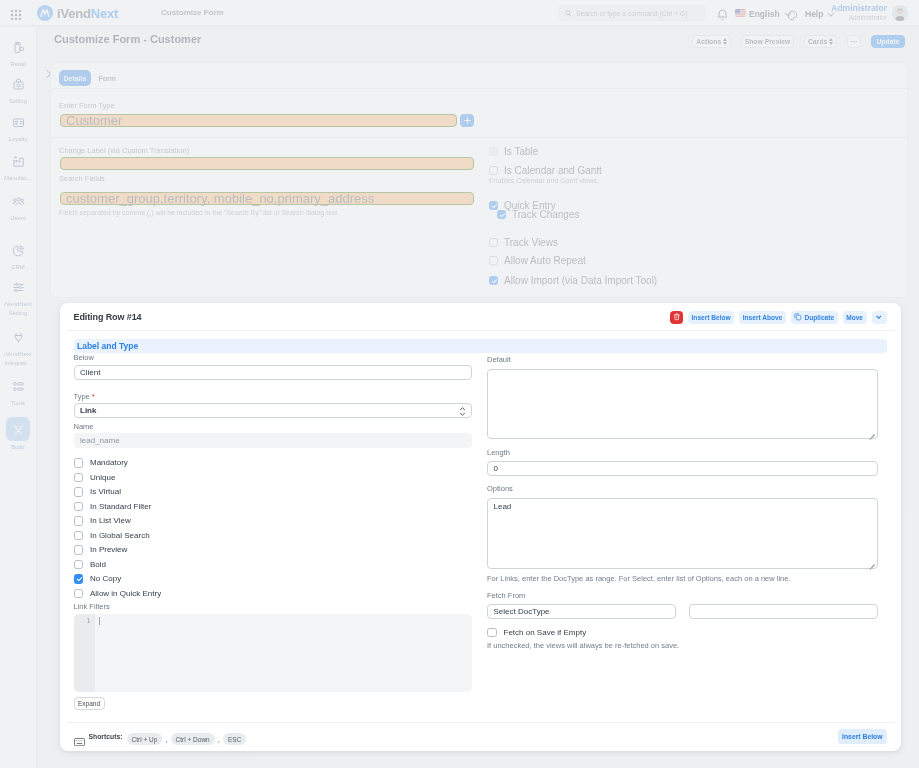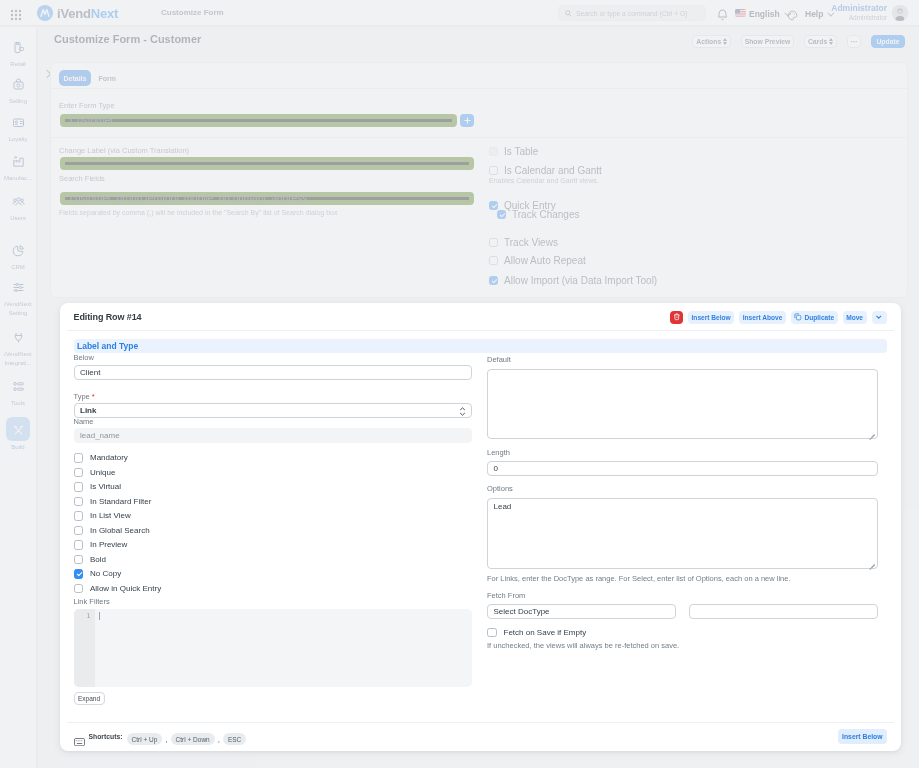--- a/index.html
+++ b/index.html
@@ -56,21 +56,21 @@
   .updown i.d { border-top:3px solid #525a63; }
 
   .collapse-arrow { position:absolute; left:6px; top:44px; width:6px; height:6px; border-top:1.2px solid #74808b; border-right:1.2px solid #74808b; transform:rotate(45deg); }
 
   .card { position:absolute; left:12.5px; right:11px; top:35px; height:235.5px; background:#fff; border:1px solid #e7eaec; border-radius:6px; }
   .tabs { height:26px; border-bottom:1px solid #eaedef; display:flex; align-items:flex-end; padding-left:8px; padding-bottom:2px; gap:3px; }
   .tab-pill { height:16px; padding:0 4.5px; border-radius:5px; display:flex; align-items:center; font-size:7px; font-weight:700; color:#6b7480; }
   .tab-pill.active { background:#3787e8; color:#fff; }
   .card-body { position:relative; height:208px; }
   .fld-label { position:absolute; font-size:7.5px; color:#74808b; }
-  .bg-input { position:absolute; height:13px; background:#000000; border:5px solid #4d7c0f; border-radius:4px; font-size:10px; color:#525d68; display:flex; align-items:center; padding:0 5px; }
+  .bg-input { position:absolute; height:13px; background:#fdba74; border:1px solid #4d7c0f; border-radius:4px; font-size:13px; color:#525d68; display:flex; align-items:center; padding:0 5px; }
   .plus-btn { position:absolute; width:14px; height:13px; background:#328ef4; border-radius:4px; color:#fff; display:flex; align-items:center; justify-content:center; }
   .plus-btn svg { width:7px; height:7px; }
   .card-hr { position:absolute; left:0; right:0; height:1px; background:#eaedef; }
   .bg-help { position:absolute; font-size:7px; color:#8d97a1; }
   .bg-cb-row { position:absolute; display:flex; align-items:center; gap:6px; }
   .cb { width:9px; height:9px; border:1px solid #b6bec6; border-radius:2.5px; background:#fff; flex:none; position:relative; }
   .cb.checked { background:#328ef4; border-color:#328ef4; }
   .cb.checked::after { content:""; position:absolute; left:2px; top:2.4px; width:4px; height:2px; border-left:1.2px solid #fff; border-bottom:1.2px solid #fff; transform:rotate(-45deg); }
   .cb.disabled { background:#f0f2f4; border-color:#dde1e5; }
   .bg-cb-row .cb-lbl { font-size:10px; color:#525d68; white-space:nowrap; }
@@ -402,21 +402,21 @@
               <span>Client</span>
             </div>
           <label class="f-label" style="margin-top:13px"><span>Type</span> <span class="req">*</span></label>
           <div class="f-input f-select" style="margin-top:2.5px">
             <span class="val">Link</span>
             <svg class="sel-arrows" viewBox="0 0 7 9" fill="none" stroke="currentColor" stroke-width="1">
                 <path d="M1.2 3 L3.5 0.8 L5.8 3"></path>
                 <path d="M1.2 6 L3.5 8.2 L5.8 6"></path>
               </svg>
           </div>
-          <label class="f-label" style="">Name</label>
+          <label class="f-label" style="margin-top:5px">Name</label>
           <div class="f-input readonly" style="margin-top:2px">
               <span>lead_name</span>
             </div>
           <div id="modal-checks" style="margin-top:10px">
               <div class="mcb-row">
                 <span class="cb"></span>
                 <span class="cb-lbl">Mandatory</span>
               </div>
               <div class="mcb-row">
                 <span class="cb"></span>

